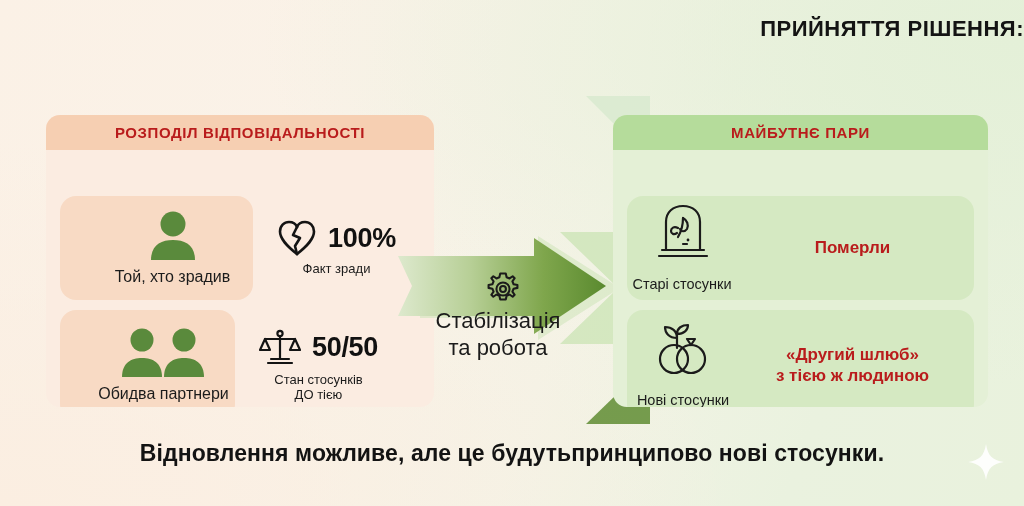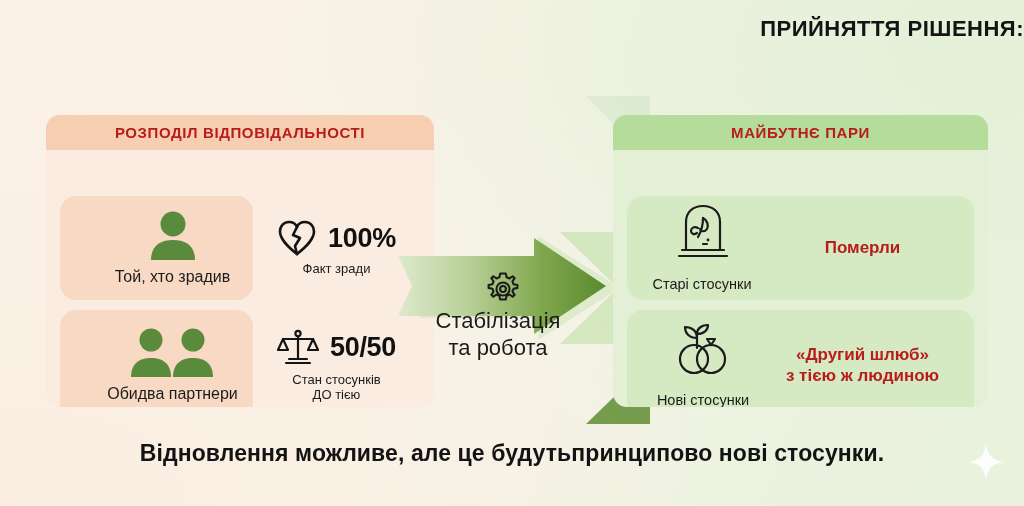--- a/index.html
+++ b/index.html
@@ -51,31 +51,31 @@
   }
   .chip-label{font-size:16px;color:#1b1b1b;font-weight:normal;}
   .statblock{display:flex;flex-direction:column;align-items:center;}
   .statline{display:flex;align-items:center;gap:11px;}
   .statnum{font-size:27px;font-weight:bold;color:#111;letter-spacing:-.3px;}
   .statcap{font-size:13px;color:#1b1b1b;text-align:center;line-height:1.18;margin-top:4px;}
 
   #lrow1{left:14px;top:46px;width:360px;height:104px;}
   #lrow1 .chip{width:193px;height:104px;}
   #lrow2{left:14px;top:160px;width:360px;height:110px;}
-  #lrow2 .chip{width:193px;height:110px;}
+  #lrow2 .chip{width:175px;height:110px;}
   .lrow .statblock{width:167px;}
 
   
   .rrow{
     position:absolute;background:#d5e9c2;border-radius:16px;
     display:flex;align-items:center;box-sizing:border-box;
   }
   #rrow1{left:14px;top:46px;width:347px;height:104px;}
   #rrow2{left:14px;top:160px;width:347px;height:110px;}
-  .ricon{width:112px;display:flex;flex-direction:column;align-items:center;justify-content:center;gap:14px;margin-left:20px;}
+  .ricon{width:112px;display:flex;flex-direction:column;align-items:center;justify-content:center;gap:14px;}
   .ricon-cap{font-size:14.5px;color:#1b1b1b;white-space:nowrap;}
   .rtext{flex:1;font-size:17px;font-weight:bold;color:#b91c1c;line-height:1.25;text-align:center;padding-right:8px;}
   #rrow1 .rtext{font-weight:bold;}
   #rrow1 .ricon-cap{margin-left:-2px;}
 
   
   #arrow-wrap{position:absolute;left:398px;top:232px;width:212px;height:112px;}
   #arrow-ghost{position:absolute;left:22px;top:4px;width:200px;height:104px;opacity:.55;}
   #arrow-main{position:absolute;left:0;top:6px;width:208px;height:96px;}
   .gear{position:absolute;left:86px;top:38px;width:38px;height:38px;}

